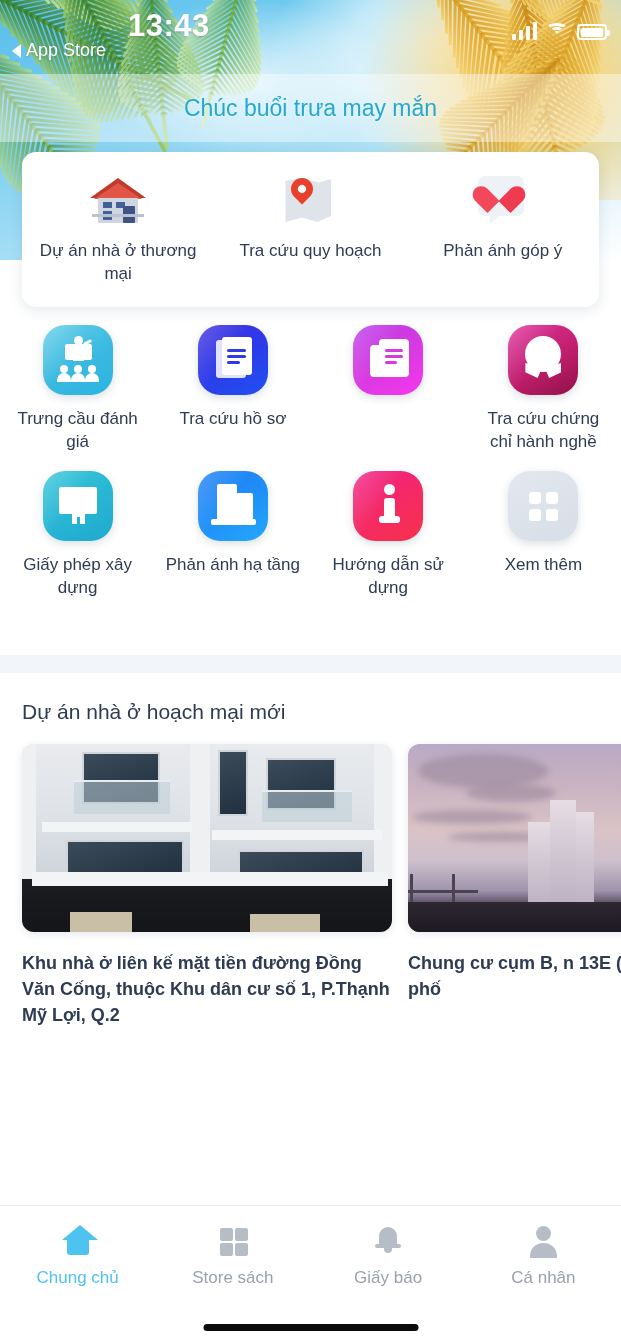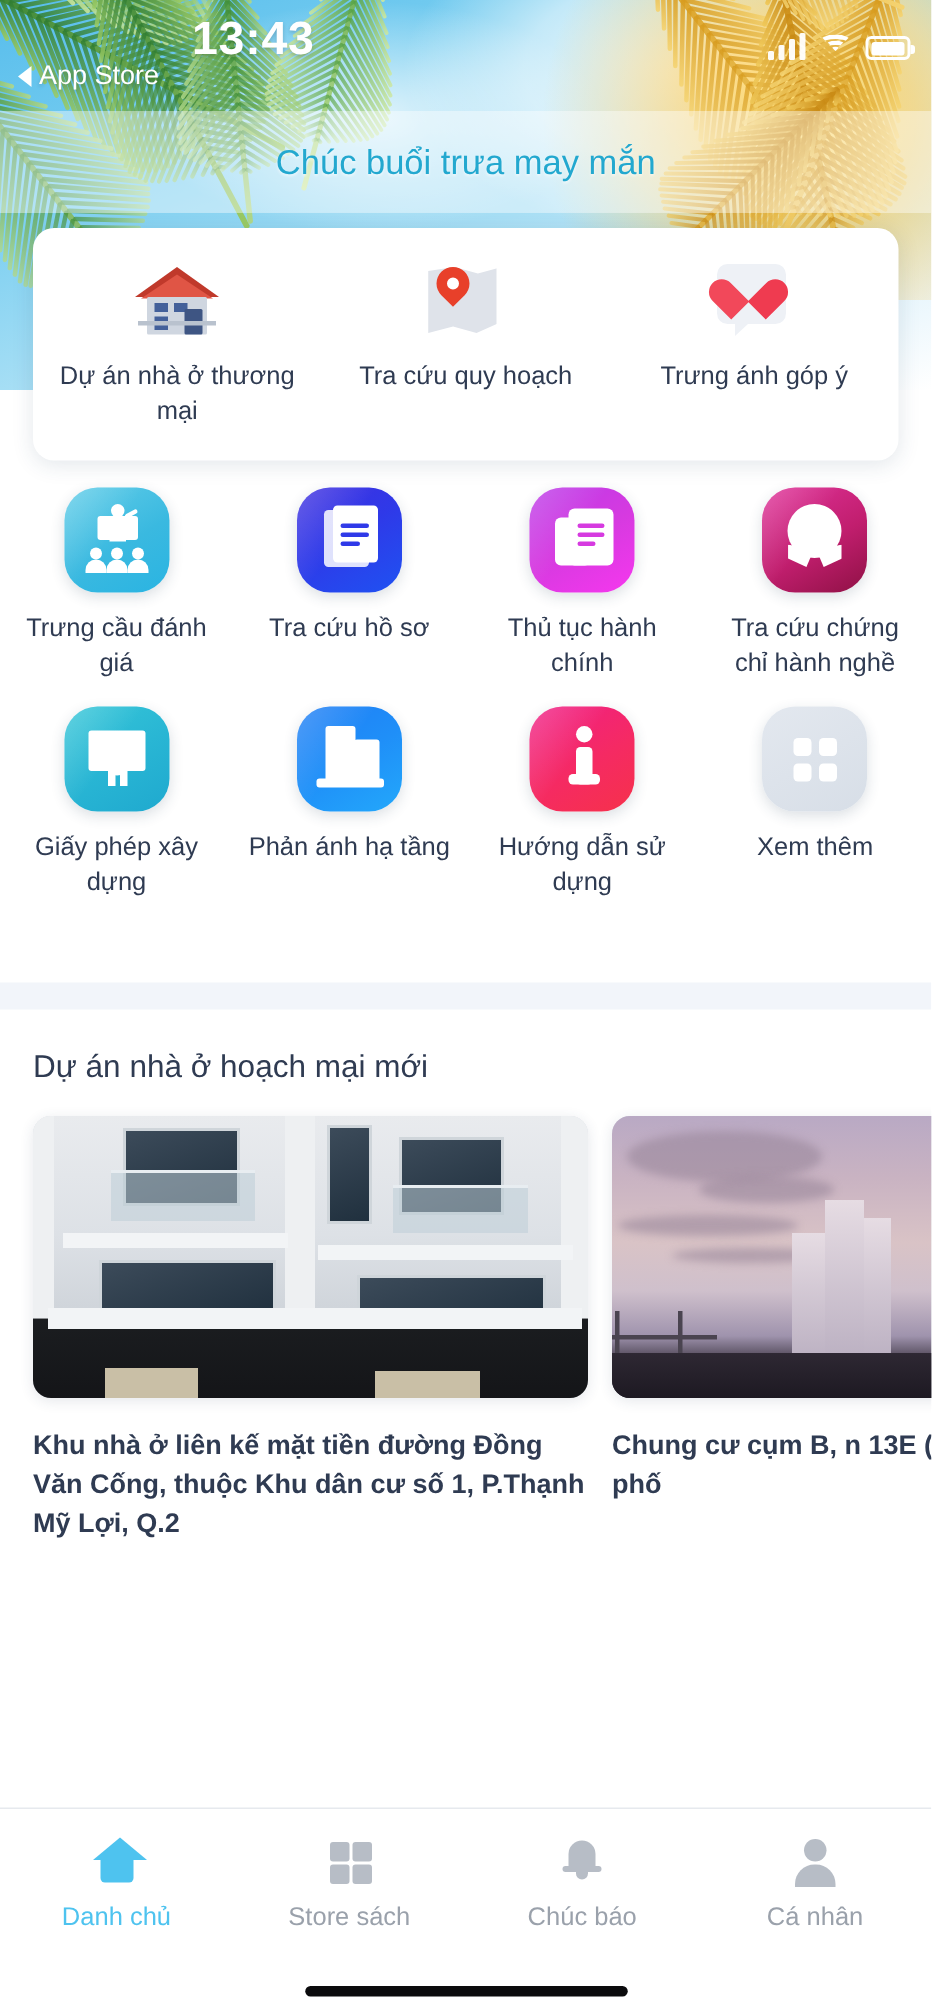--- a/index.html
+++ b/index.html
@@ -858,21 +858,21 @@
       </div>
       <div class="tc-lbl">Tra cứu quy hoạch</div>
     </div>
     <div class="tc-item">
       <div class="tc-ico ic-heart">
         <span class="bub"></span>
           <span class="tail"></span>
           <span class="h1"></span>
           <span class="h2"></span>
       </div>
-      <div class="tc-lbl">Trưng ánh góp ý</div>
+      <div class="tc-lbl">Phản ánh góp ý</div>
     </div>
   </div>
 
   <div class="grid">
     <div class="grow">
       <div class="gcell">
         <div class="gico gradA">
           <span class="wf pd-board"></span>
             <span class="wf pd-stand"></span>
           <span class="wf pd-head"></span>
@@ -900,21 +900,20 @@
       </div>
       <div class="gcell">
         <div class="gico gradC">
           <span class="wf pg-b"></span>
             <span class="wf pg-f"></span>
           <span class="wf pg-l" style="top:24px;"></span>
           <span class="wf pg-l" style="top:30px;"></span>
           <span class="wf pg-l" style="top:36px;width:12px;"></span>
           <span class="sheen"></span>
         </div>
-        <div class="glbl">Thủ tục hành chính</div>
       </div>
       <div class="gcell">
         <div class="gico gradD">
           <span class="wf aw-rib1"></span><span class="wf aw-rib2"></span>
           <span class="wf aw-star"></span><span class="aw-inner"></span>
           <span class="wf" style="left:27px;top:20px;width:16px;height:16px;clip-path:polygon(50% 0,61% 35%,98% 35%,68% 57%,79% 92%,50% 70%,21% 92%,32% 57%,2% 35%,39% 35%);"></span>
           <span class="sheen"></span>
         </div>
         <div class="glbl">Tra cứu chứng chỉ hành nghề</div>
       </div>
@@ -1009,38 +1008,38 @@
       <div class="ptitle">Chung cư cụm B, n 13E (phía Nam), Đô phố</div>
     </div>
   </div>
 
   <div class="tabbar">
     <div class="tab active">
       <div class="tico t-home">
           <span class="rf"></span>
           <span class="bd"></span>
         </div>
-      <div class="tlbl">Danh chủ</div>
+      <div class="tlbl">Chung chủ</div>
     </div>
     <div class="tab">
       <div class="tico t-grid">
         <b style="left:7px;top:6px;"></b>
           <b style="left:22px;top:6px;"></b>
         <b style="left:7px;top:21px;"></b>
           <b style="left:22px;top:21px;"></b>
       </div>
       <div class="tlbl">Store sách</div>
     </div>
     <div class="tab">
       <div class="tico t-bell">
           <span class="bl"></span>
           <span class="br"></span>
           <span class="bc"></span>
         </div>
-      <div class="tlbl">Chúc báo</div>
+      <div class="tlbl">Giấy báo</div>
     </div>
     <div class="tab">
       <div class="tico t-user">
           <span class="hd"></span>
           <span class="bdy"></span>
         </div>
       <div class="tlbl">Cá nhân</div>
     </div>
   </div>
 

